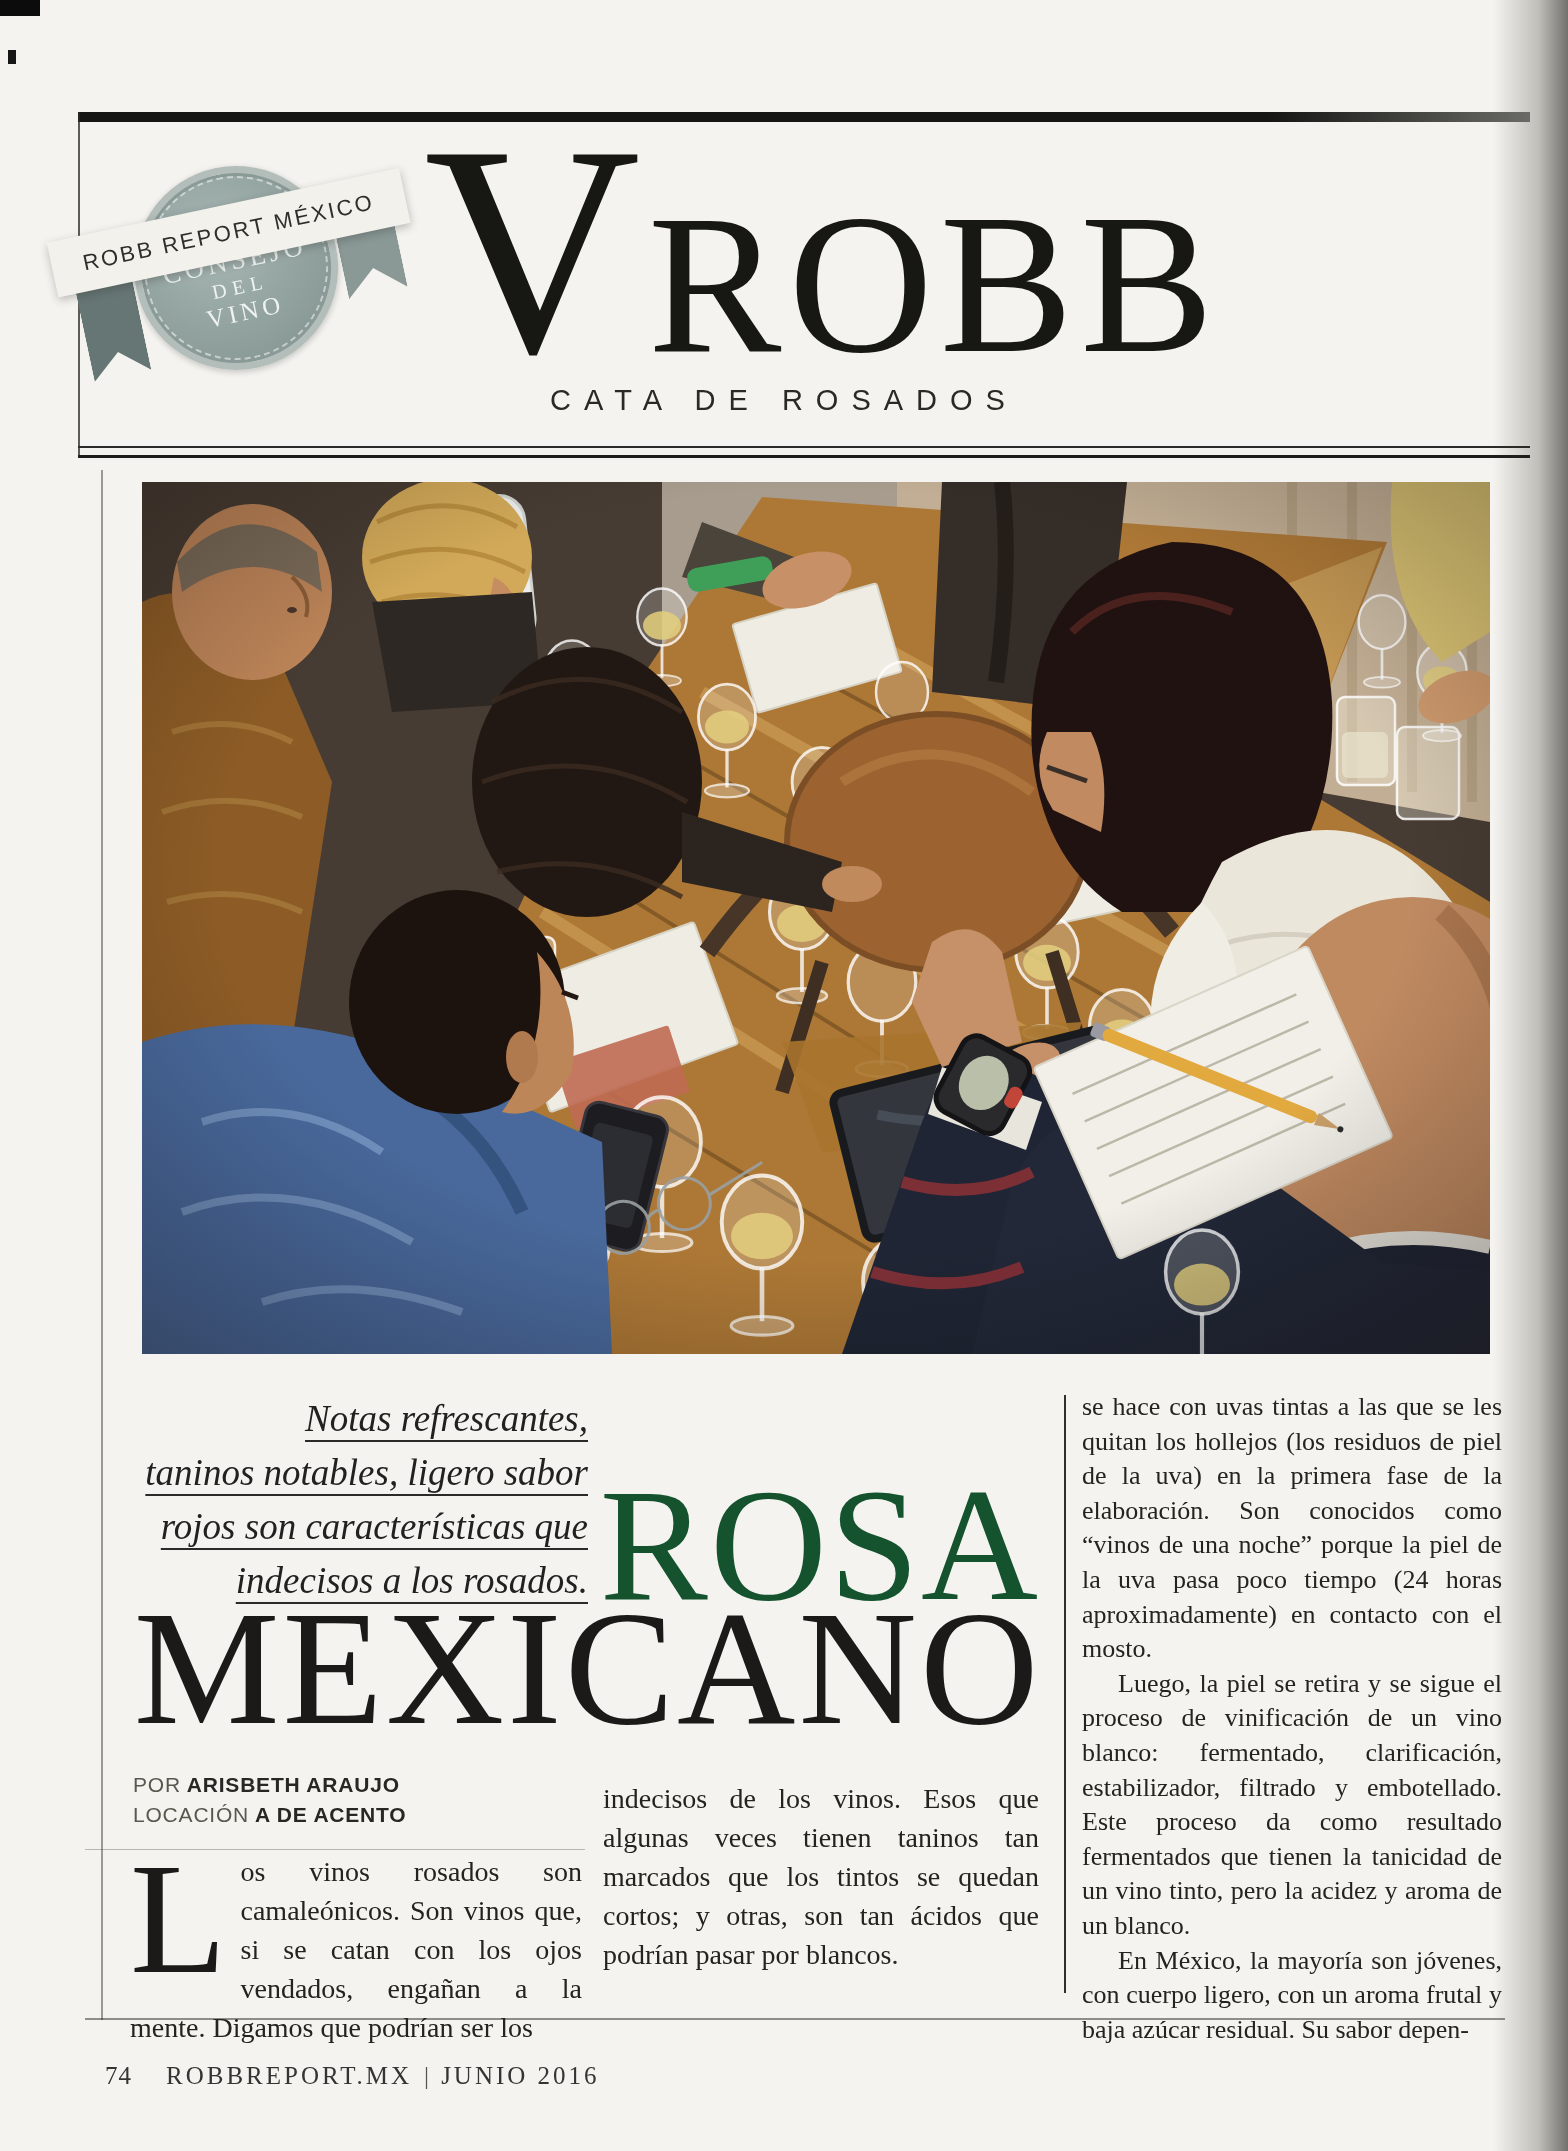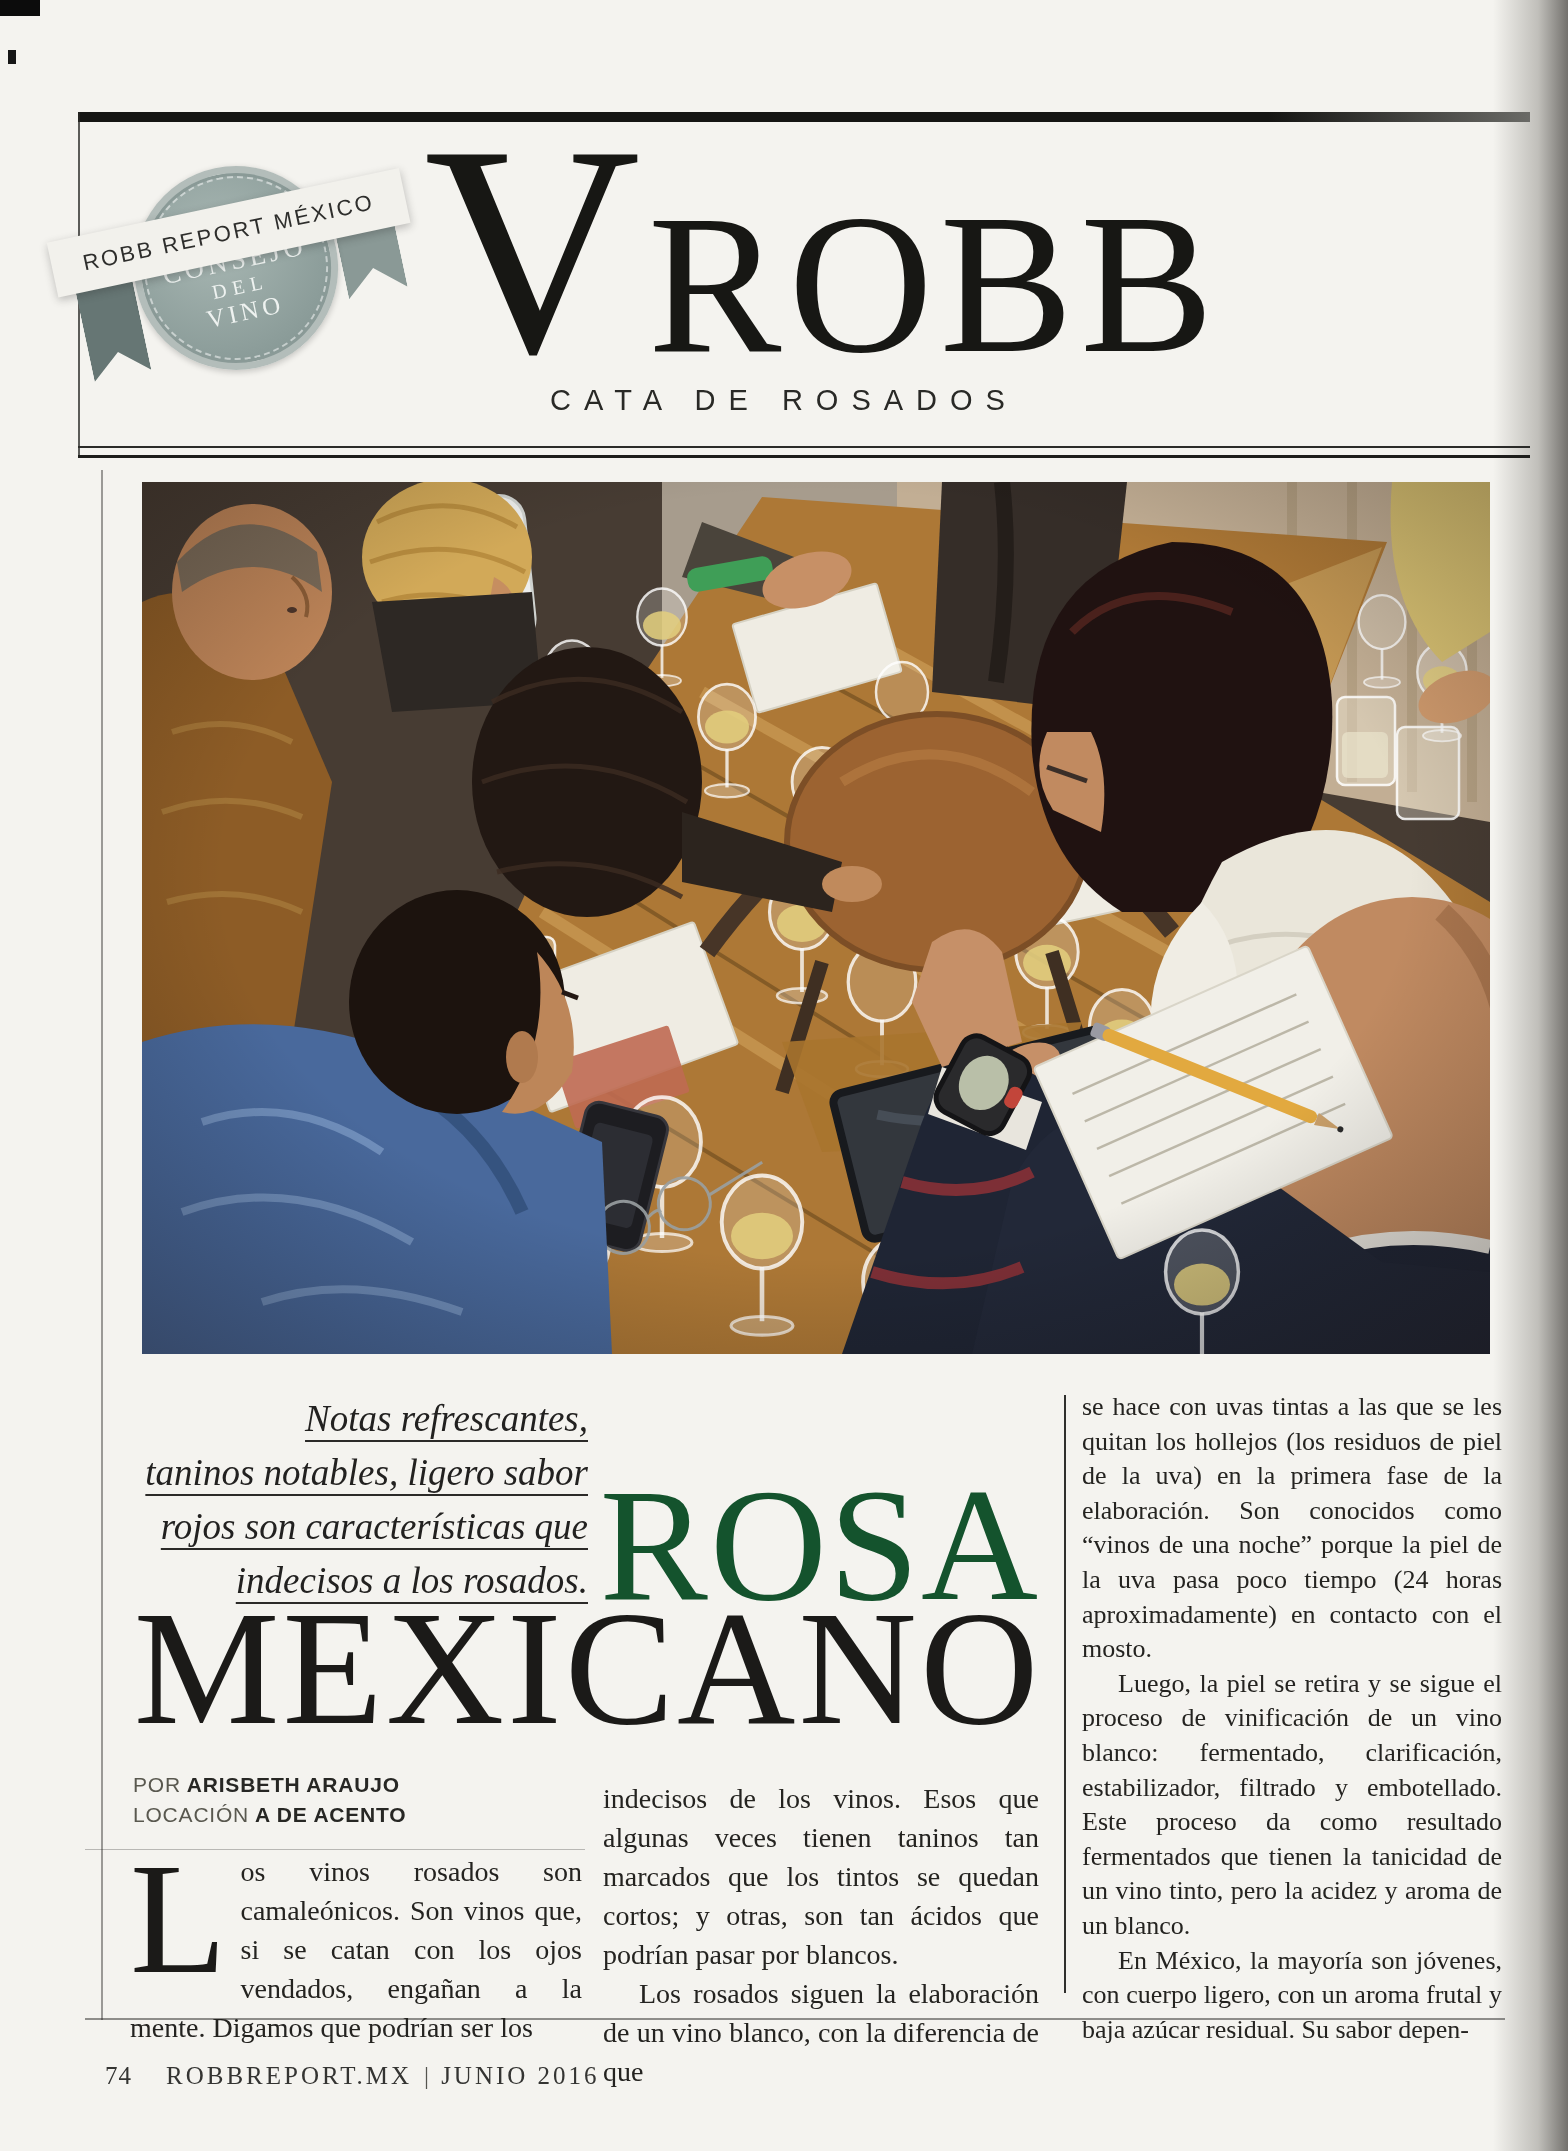--- a/index.html
+++ b/index.html
@@ -373,21 +373,20 @@
     <span class="by-label">LOCACIÓN</span>
     <span class="by-strong">A DE ACENTO</span>
   </div>
 </div>
 
 <div class="abs bodycol" id="col1">
   <p><span class="dropcap">L</span><span>os vinos rosados son camaleónicos. Son vinos que, si se catan con los ojos vendados, engañan a la mente. Digamos que podrían ser los</span></p>
 </div>
 <div class="abs bodycol" id="col2">
   <p>indecisos de los vinos. Esos que algunas veces tienen taninos tan marcados que los tintos se quedan cortos; y otras, son tan ácidos que podrían pasar por blancos.</p>
-  <p class="indent">Los rosados siguen la elaboración de un vino blanco, con la diferencia de que</p>
 </div>
 <div class="abs" id="col-rule"></div>
 <div class="abs bodycol" id="col3">
   <p>se hace con uvas tintas a las que se les quitan los hollejos (los residuos de piel de la uva) en la primera fase de la elaboración. Son conocidos como “vinos de una noche” porque la piel de la uva pasa poco tiempo (24 horas aproximadamente) en contacto con el mosto.</p>
   <p class="indent">Luego, la piel se retira y se sigue el proceso de vinificación de un vino blanco: fermentado, clarificación, estabilizador, filtrado y embotellado. Este proceso da como resultado fermentados que tienen la tanicidad de un vino tinto, pero la acidez y aroma de un blanco.</p>
   <p class="indent">En México, la mayoría son jóvenes, con cuerpo ligero, con un aroma frutal y baja azúcar residual. Su sabor depen-</p>
 </div>
 
 <div class="abs" id="footer">
   <span class="pageno">74</span><span class="mag">ROBBREPORT.MX</span><span class="sep">|</span><span class="issue">JUNIO 2016</span>

